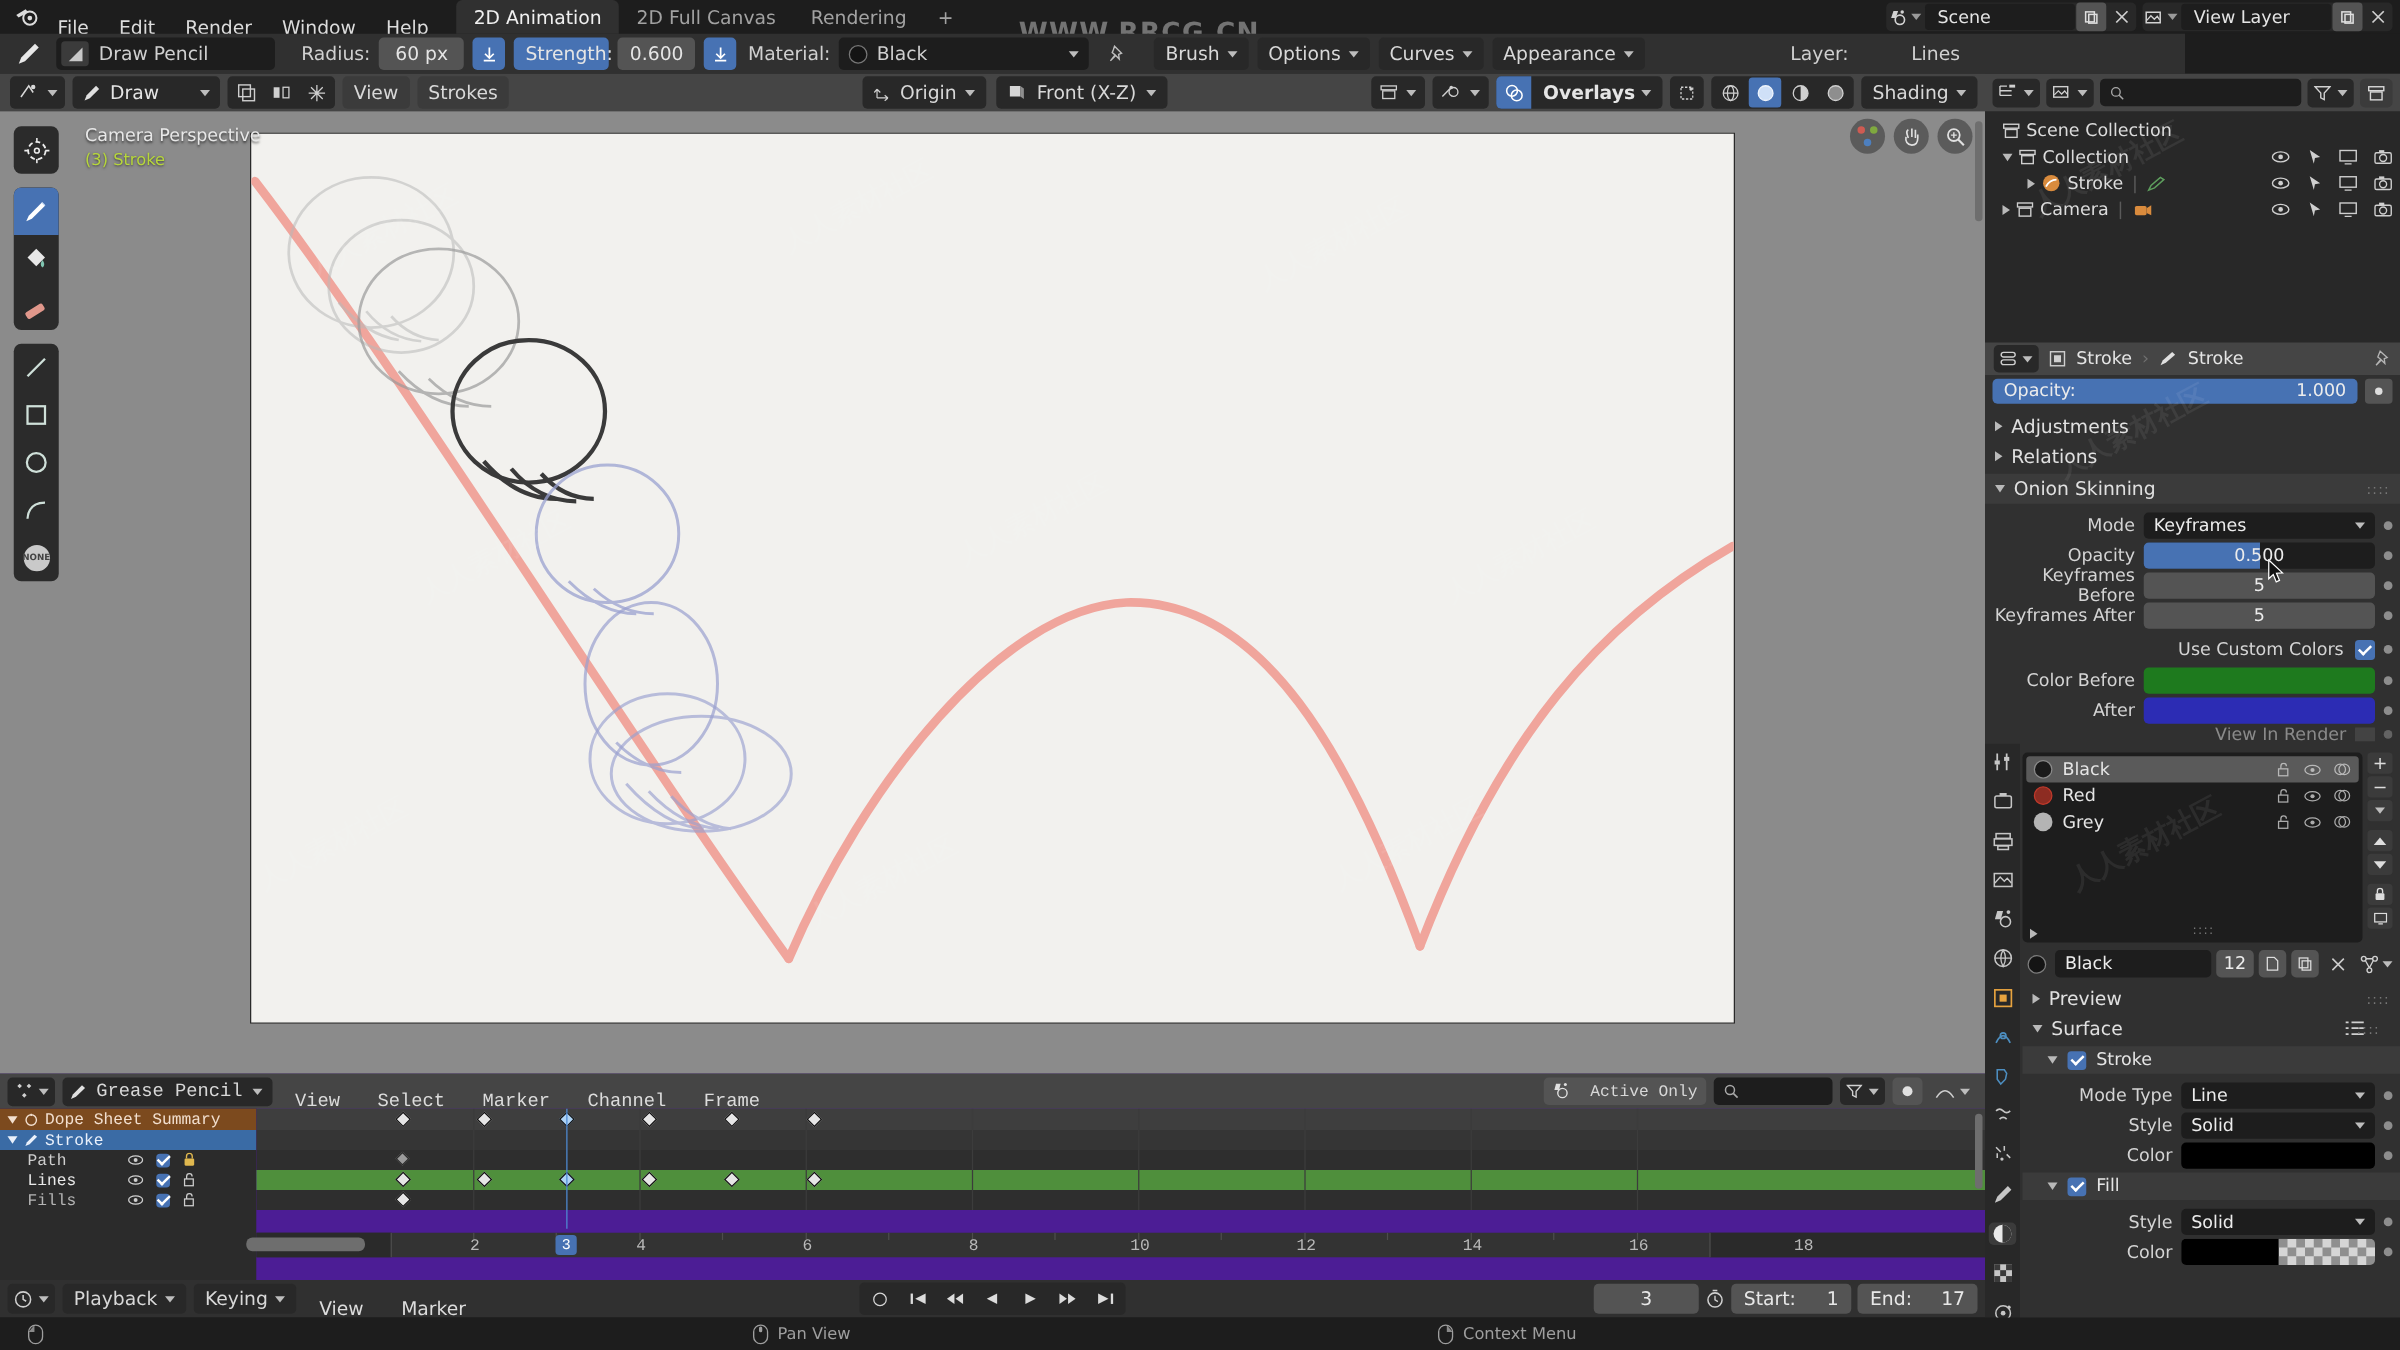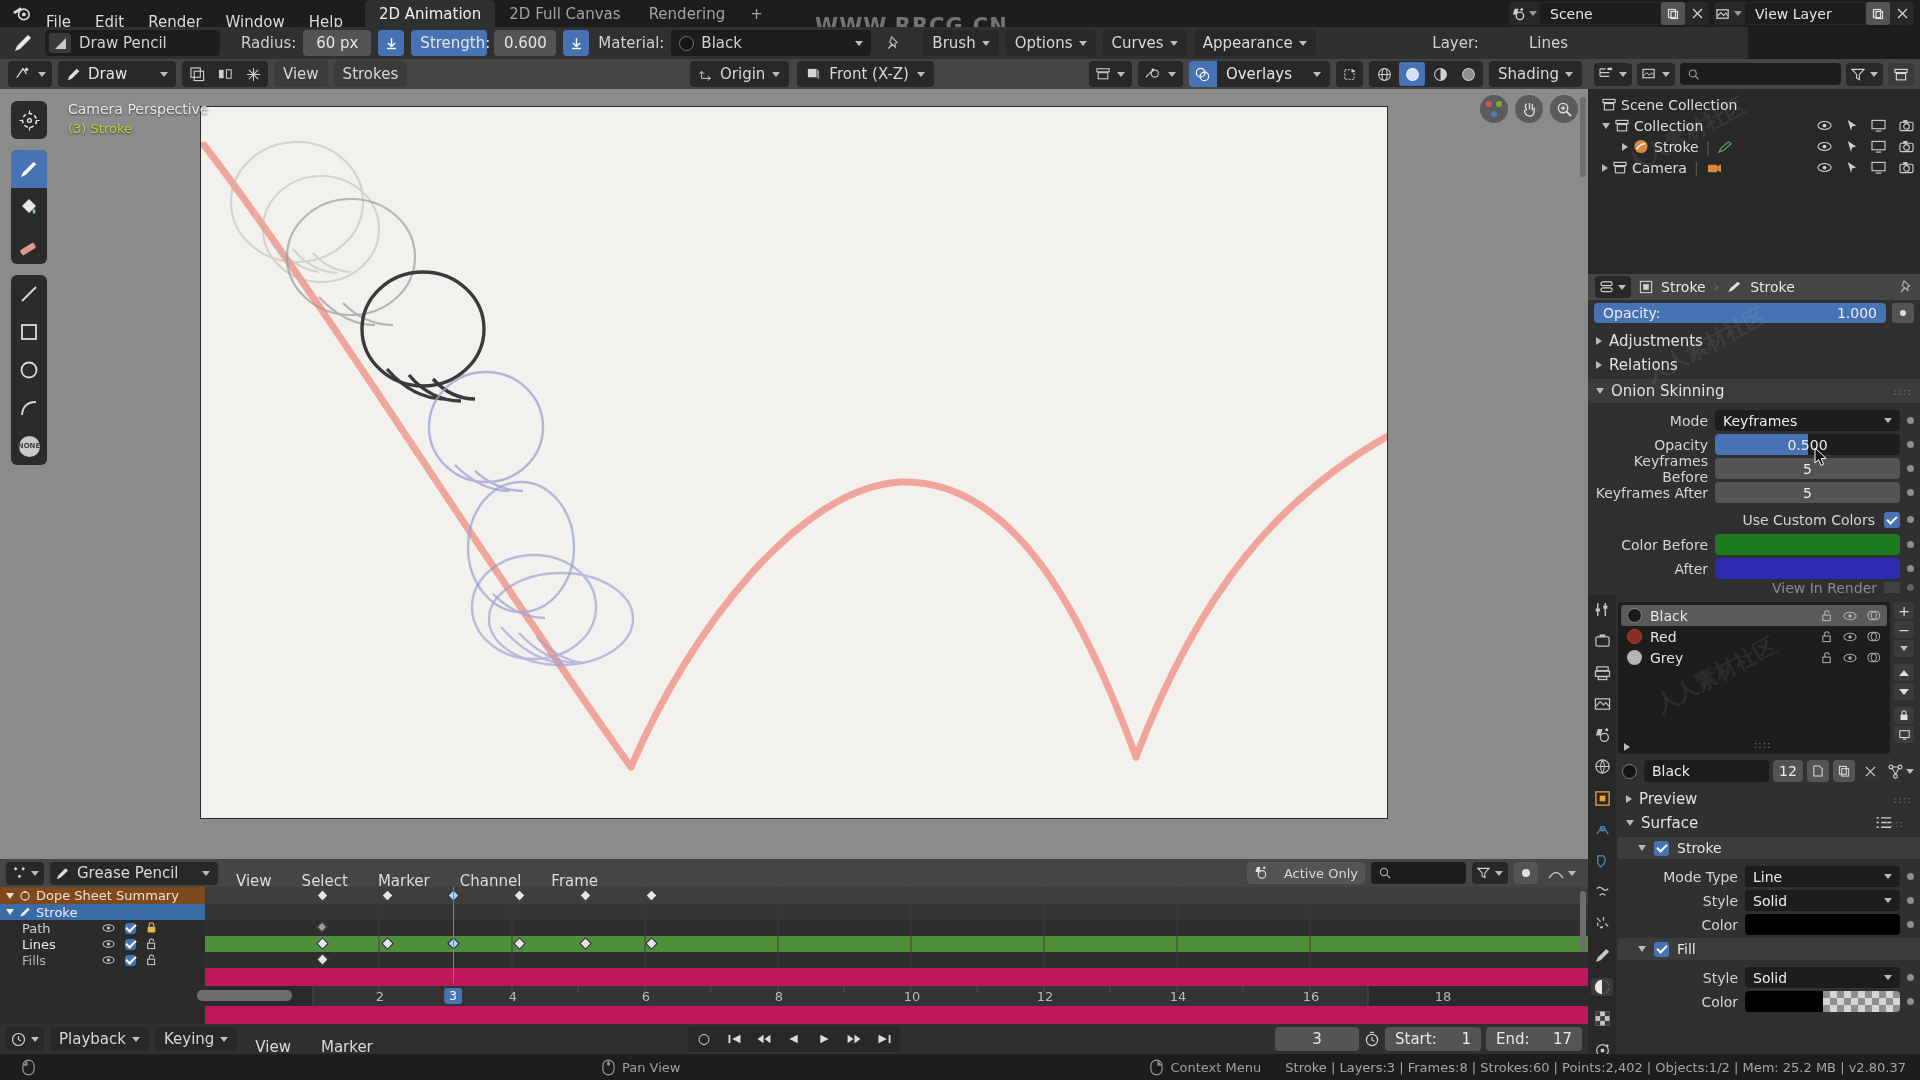--- a/index.html
+++ b/index.html
@@ -124,21 +124,21 @@
   .gripd{ margin-left:auto; margin-right:8px; color:#777; font-size:11px; letter-spacing:1px;}
 
   
   .matlist{ background:#1d1d1d; border-radius:4px; margin:0 0 0 0; }
   .matrow{ height:21px; display:flex; align-items:center; gap:8px; padding:0 6px; font-size:14px;}
   .matrow.sel{ background:#5a5a5a; border-radius:3px;}
   .swatch{ width:15px;height:15px;border-radius:50%; flex:none;}
   .matrow .rights{ margin-left:auto; display:flex; gap:10px; align-items:center; opacity:.8;}
 
   
-  .dope{ position:absolute; left:0; top:859px; width:1588px; height:165px; background:#be185d;}
+  .dope{ position:absolute; left:0; top:859px; width:1588px; height:165px; background:#4c1d95;font-family:Liberation Mono, monospace;}
   .dhdr{ height:28px; background:#454545; display:flex; align-items:center; gap:6px; padding:0 6px;}
   .dchan{ position:absolute; left:0; top:28px; width:205px; bottom:0; background:#2b2b2b;}
   .chrow{ height:16px; display:flex; align-items:center; font-size:13px; padding-left:6px; gap:5px;
           position:relative;}
   .chrow.summary{ background:#7c4a1e; color:#f2dfcf; height:17px;}
   .chrow.obj{ background:#3a6ba5; color:#e9f0fb; height:16px;}
   .chrow .ricons{ position:absolute; right:48px; display:flex; gap:10px; align-items:center;}
   .dtrack{ position:absolute; left:205px; top:28px; right:0; bottom:0; }
   .key{ position:absolute; width:9px;height:9px; background:#e6e6e6; border:1px solid #111;
         transform:rotate(45deg) translate(-0px,0); }
@@ -384,21 +384,21 @@
           </svg>
         <div class="chev"></div>
       </div>
       <div style="display:flex;align-items:center;background:#282828;border-radius:4px;height:26px;">
         <div style="width:28px;height:26px;background:#4772b3;border-radius:4px 0 0 4px;display:flex;align-items:center;justify-content:center;">
           <svg width="15" height="15" viewBox="0 0 16 16">
               <circle cx="6" cy="6" r="4.6" fill="none" stroke="#fff" stroke-width="1.3"></circle>
               <circle cx="10" cy="10" r="4.6" fill="none" stroke="#fff" stroke-width="1.3"></circle>
             </svg>
         </div>
-        <div style="padding:0 9px;display:flex;align-items:center;gap:21px;">
+        <div style="padding:0 9px;display:flex;align-items:center;gap:5px;font-weight:bold;">
           <span>Overlays</span>
             <div class="chev"></div>
         </div>
       </div>
       <div class="btn" style="padding:0 6px;">
         <svg width="15" height="15" viewBox="0 0 16 16">
             <rect x="3" y="3" width="10" height="10" fill="none" stroke="#cfcfcf" stroke-width="1.1" stroke-dasharray="2 1.4"></rect>
             <circle cx="11.5" cy="4.5" r="1.4" fill="#cfcfcf"></circle>
           </svg>
       </div>
@@ -1390,21 +1390,20 @@
         </svg>
       <span>Pan View</span>
     </div>
     <div class="mousehint" style="margin-left:470px;">
       <svg width="13" height="17" viewBox="0 0 14 18">
           <rect x="1" y="1" width="12" height="16" rx="6" fill="none" stroke="#9e9e9e" stroke-width="1.2"></rect>
           <path d="M13 7 h-5 v-6" fill="#9e9e9e" opacity=".85"></path>
         </svg>
       <span>Context Menu</span>
     </div>
-    <div class="statsright">Stroke | Layers:3 | Frames:8 | Strokes:60 | Points:2,402 | Objects:1/2 | Mem: 25.2 MB | v2.80.37</div>
   </div>
 
   <div style="position:absolute;left:1814px;top:447px;pointer-events:none;">
     <svg width="14" height="20" viewBox="0 0 14 20">
         <path d="M1 1 L1 16 L4.6 12.6 L7 18.5 L9.6 17.3 L7.2 11.6 L12 11.3 Z" fill="#111" stroke="#fff" stroke-width="1"></path>
       </svg>
   </div>
 
   <div class="wm" style="left:240px;top:170px;">人人素材社区</div>
   <div class="wm" style="left:620px;top:150px;">人人素材社区</div>

